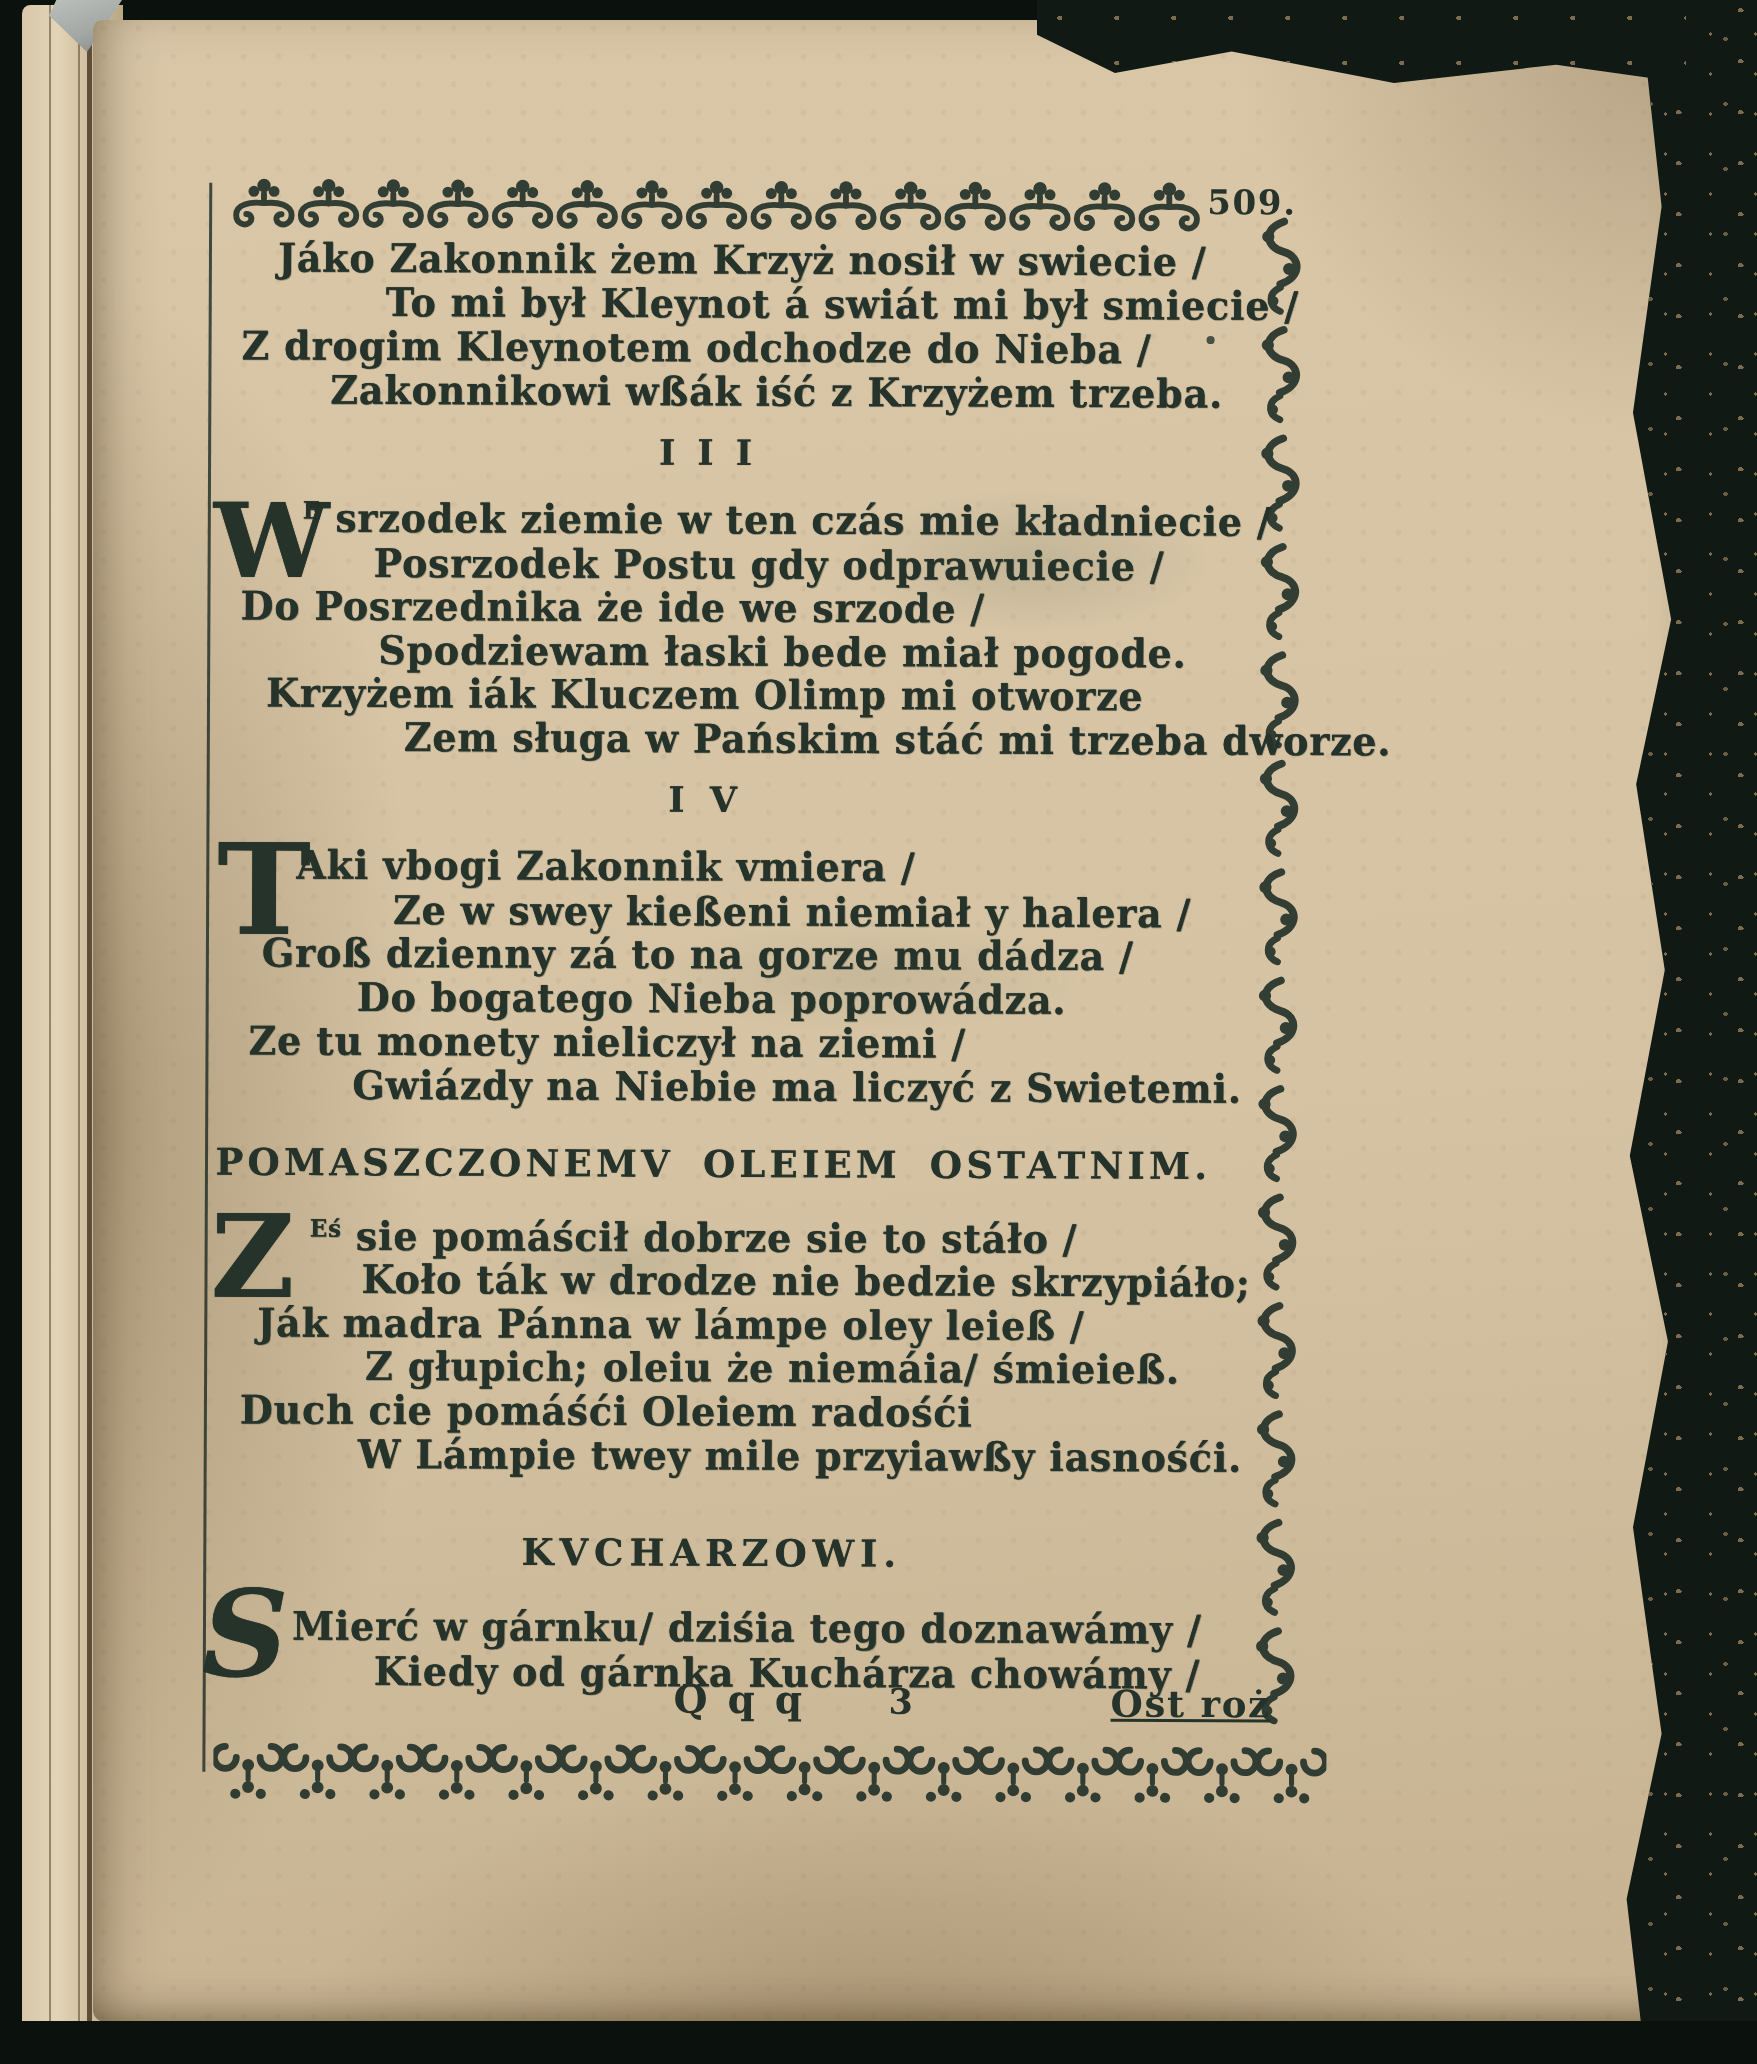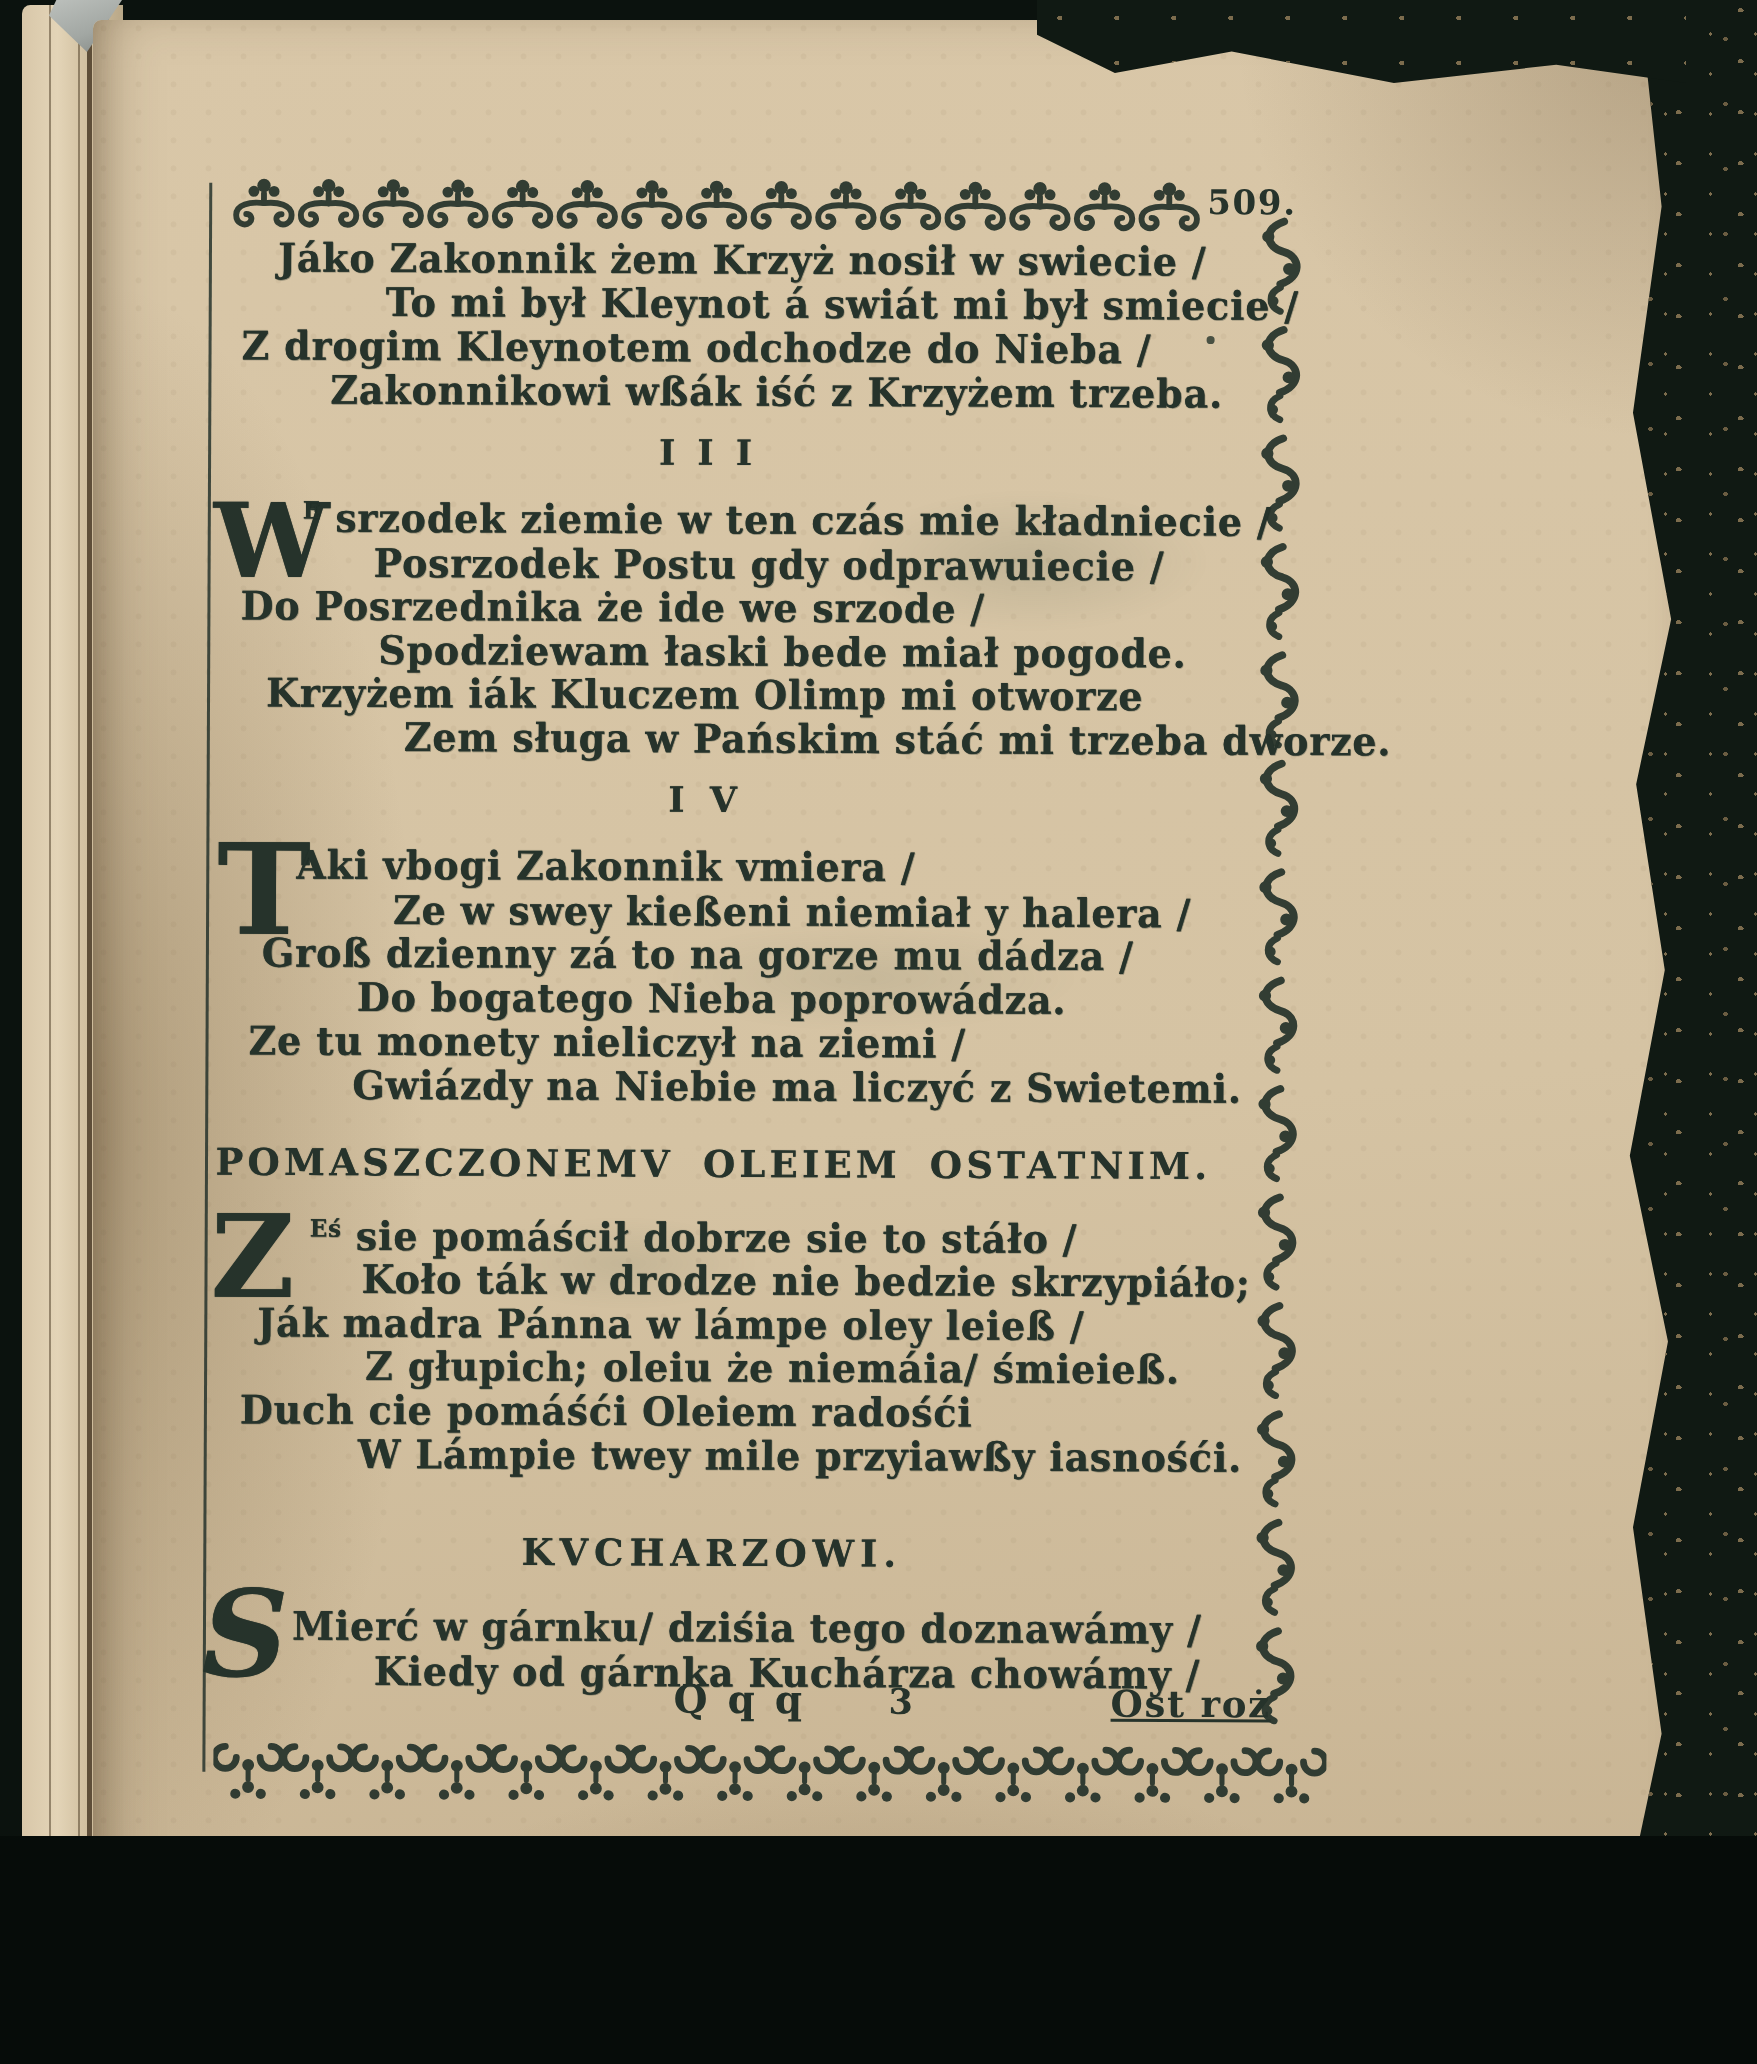--- a/index.html
+++ b/index.html
@@ -1,16 +1,16 @@
 <!DOCTYPE html>
 <html style="--ink: #26332b; --paper: #d9c7a8; --paper_deep: #c6b291; --edge_cream: #e3d4b7; --cover_dark: #101913; --band: #0b120e; --wedge_gray: #a2a7a3; --speckle: #7c6c4d;font-size:13.5px"><head>
 <meta charset="utf-8">
 <style>
   html,body{margin:0;padding:0;background:#060c09;}
-  .scene{position:relative;width:1757px;height:1836px;overflow:hidden;
+  .scene{position:relative;width:1757px;height:2064px;overflow:hidden;
          background:var(--band,#0b120e);font-family:"DejaVu Serif",serif;}
 
   
   .band-top{position:absolute;left:0;top:0;width:100%;height:32px;background:var(--band);}
   .band-bottom{position:absolute;left:0;top:2021px;width:100%;height:44px;background:var(--band);}
   .left-dark{position:absolute;left:0;top:0;width:25px;height:100%;background:var(--band);}
   .page-edges{position:absolute;left:22px;top:5px;width:101px;height:2054px;border-radius:8.4px 0 0 8.4px;
     background:
       repeating-linear-gradient(90deg,transparent 0 27px,rgba(74,58,36,.5) 27px 29px),
       linear-gradient(90deg,#d8c7a9 0,var(--edge_cream) 35%,#cdbb9b 70%,#b9a888 100%);}

